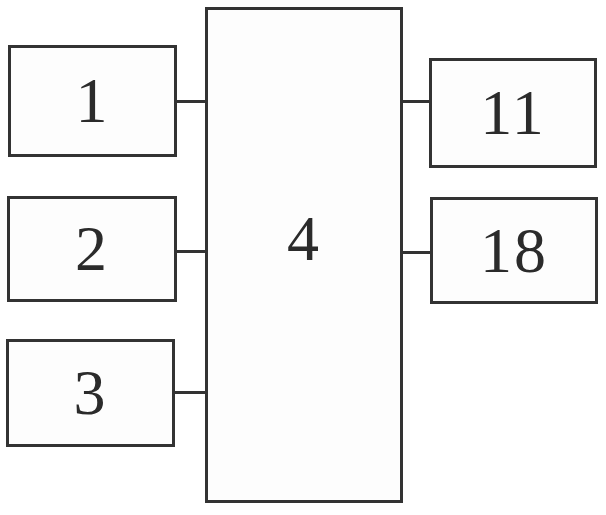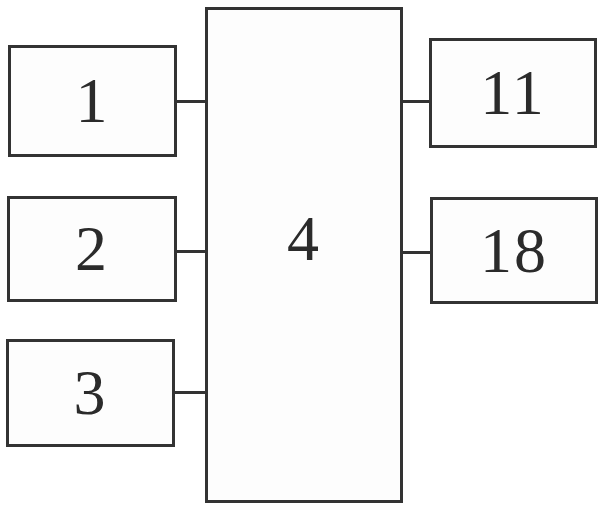--- a/index.html
+++ b/index.html
@@ -31,21 +31,21 @@
     letter-spacing: 2px;
   }
   
   .box-1  { left: 8px;   top: 45px;  width: 169px; height: 112px; }
   .box-2  { left: 7px;   top: 196px; width: 170px; height: 106px; }
   .box-3  { left: 6px;   top: 339px; width: 169px; height: 108px; }
   
   .box-4  { left: 205px; top: 7px;   width: 198px; height: 496px; }
   .box-4 .label { padding-bottom: 32px; }
   
-  .box-11 { left: 429px; top: 38px;  width: 168px; height: 110px; }
+  .box-11 { left: 429px; top: 58px;  width: 168px; height: 110px; }
   .box-18 { left: 430px; top: 197px; width: 168px; height: 107px; }
 
   .connector {
     position: absolute;
     height: 3px;
     background: #333333;
   }
   .c-1-4  { left: 175px; top: 100px; width: 32px; }
   .c-2-4  { left: 175px; top: 250px; width: 32px; }
   .c-3-4  { left: 173px; top: 391px; width: 34px; }

